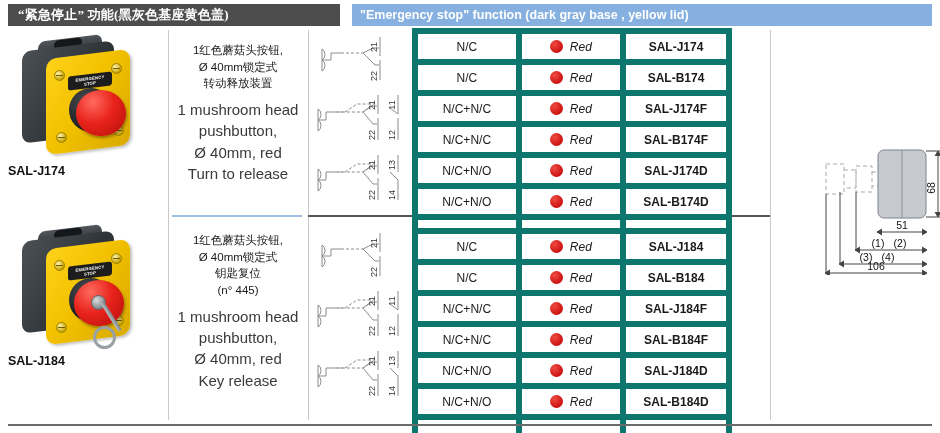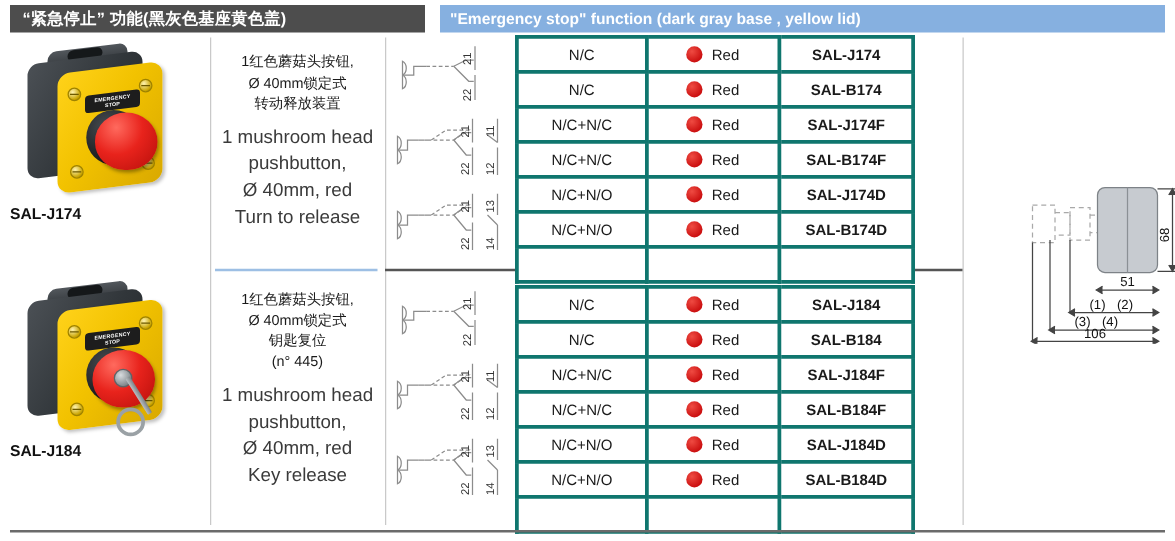--- a/index.html
+++ b/index.html
@@ -1,21 +1,21 @@
 <!DOCTYPE html>
 <html><head>
 <meta charset="utf-8">
 <style>
   html,body{margin:0;padding:0;background:#fff;}
   body{width:940px;height:433px;position:relative;overflow:hidden;
        font-family:"Liberation Sans","DejaVu Sans",sans-serif;color:#1a1a1a;}
 
   
   .hdr{position:absolute;top:4px;height:22px;display:flex;align-items:center;box-sizing:border-box;}
-  .hdr-cn{left:8px;width:332px;background:#4d4d4d;padding-left:10px;}
+  .hdr-cn{left:8px;width:332px;background:#4d4d4d;padding-left:10px;font-family:Liberation Serif, serif;}
   .hdr-cn span{color:#fff;font-size:13px;font-weight:bold;letter-spacing:.2px;}
   .hdr-en{left:352px;width:580px;background:#86b0e0;padding-left:8px;}
   .hdr-en span{color:#ffffff;font-size:12.5px;font-weight:bold;}
 
   
   .vline{position:absolute;width:1px;background:#c9c9c9;}
 
   
   .prodblk{position:absolute;left:8px;width:156px;}
   .photo{position:relative;width:150px;height:128px;}
@@ -54,24 +54,24 @@
   .desc{position:absolute;left:172px;width:132px;text-align:center;}
   .desc .cn{font-size:11.5px;line-height:1.45;color:#1a1a1a;font-weight:500;}
   .desc .en{font-size:15px;line-height:1.42;color:#3a3a3a;margin-top:7px;}
 
   
   .schem{position:absolute;left:314px;width:96px;}
   .schem svg{display:block;}
 
   
   .tbl{position:absolute;left:412px;top:28px;width:320px;border-collapse:collapse;}
-  .tbl td{border:3px solid #0f766e;height:25px;font-size:12px;text-align:center;
+  .tbl td{border:6px solid #0f766e;height:25px;font-size:12px;text-align:center;
           vertical-align:middle;padding:0;background:#fff;}
   .c-contact{width:104px;}
-  .c-color{width:108px;}
+  .c-color{width:108px;font-style:italic;}
   .c-code{width:108px;font-weight:bold;font-size:12.5px;}
   .dot{display:inline-block;width:13px;height:13px;border-radius:50%;
        background:radial-gradient(circle at 35% 32%,#ef4b42,#cc1111 70%);vertical-align:-2px;margin-right:7px;}
   .topline-blue{position:absolute;left:172px;width:130px;height:1.5px;background:#9dbfe4;}
   .topline-dark{position:absolute;left:308px;height:1.5px;background:#555;}
 
   
   .dims{position:absolute;left:820px;top:140px;width:156px;height:135px;text-decoration:underline;}
   .dims text{font-family:"Liberation Sans",sans-serif;font-size:10.5px;fill:#111;}
 

